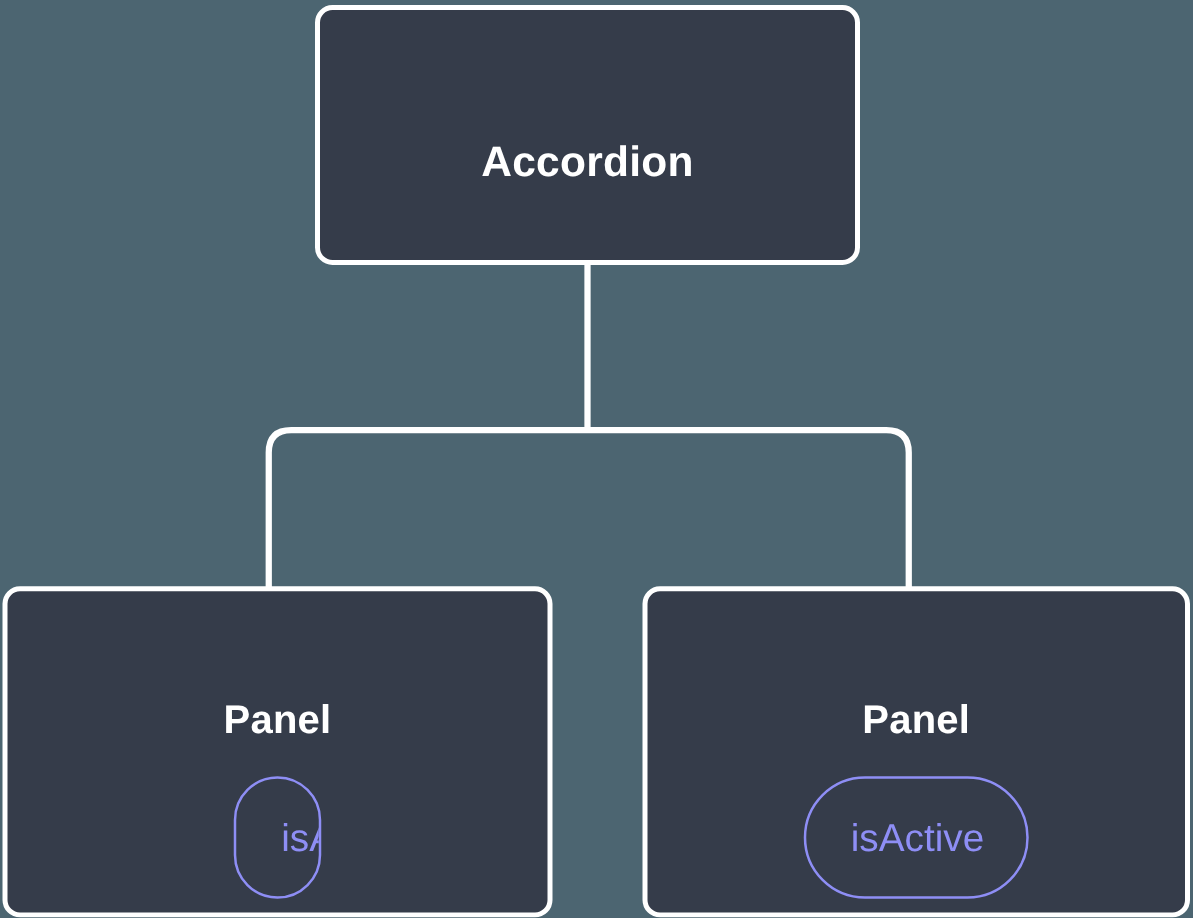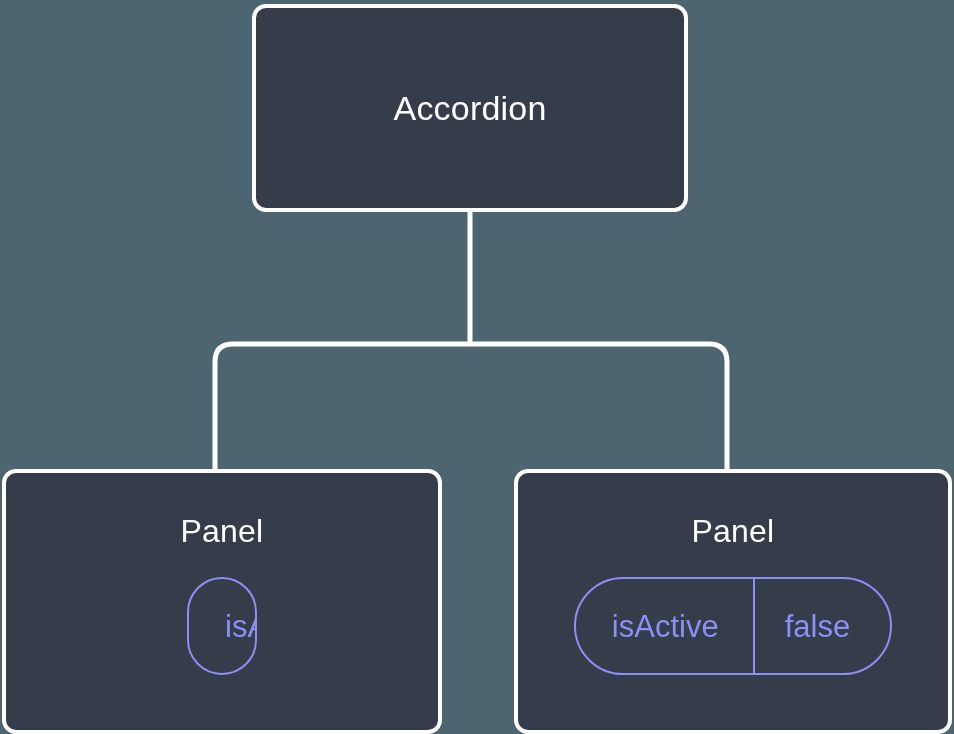--- a/index.html
+++ b/index.html
@@ -67,25 +67,26 @@
     left: 514px;
     top: 469px;
     width: 438px;
     height: 265px;
     padding-top: 42px;
   }
 
   .node-title {
     color: #ffffff;
     font-size: 32px;
-    font-weight: 400;
+    font-weight: 700;
     line-height: 1;
     letter-spacing: 0.2px;
     text-align: center;
     white-space: nowrap;
+    margin-top: 44px;
   }
 
   .node-accordion .node-title {
     font-size: 34px;
   }
 
   
   .prop-pill {
     margin-top: 30px;
     height: 98px;
@@ -142,17 +143,16 @@
     <div class="prop-pill prop-pill-left">
       <div class="prop-key">isActive</div>
 
     </div>
   </div>
 
   <div class="node node-panel-right">
     <div class="node-title">Panel</div>
     <div class="prop-pill">
       <div class="prop-key">isActive</div>
-      <div class="prop-value">false</div>
     </div>
   </div>
 
 </div>
 
 </body></html>

